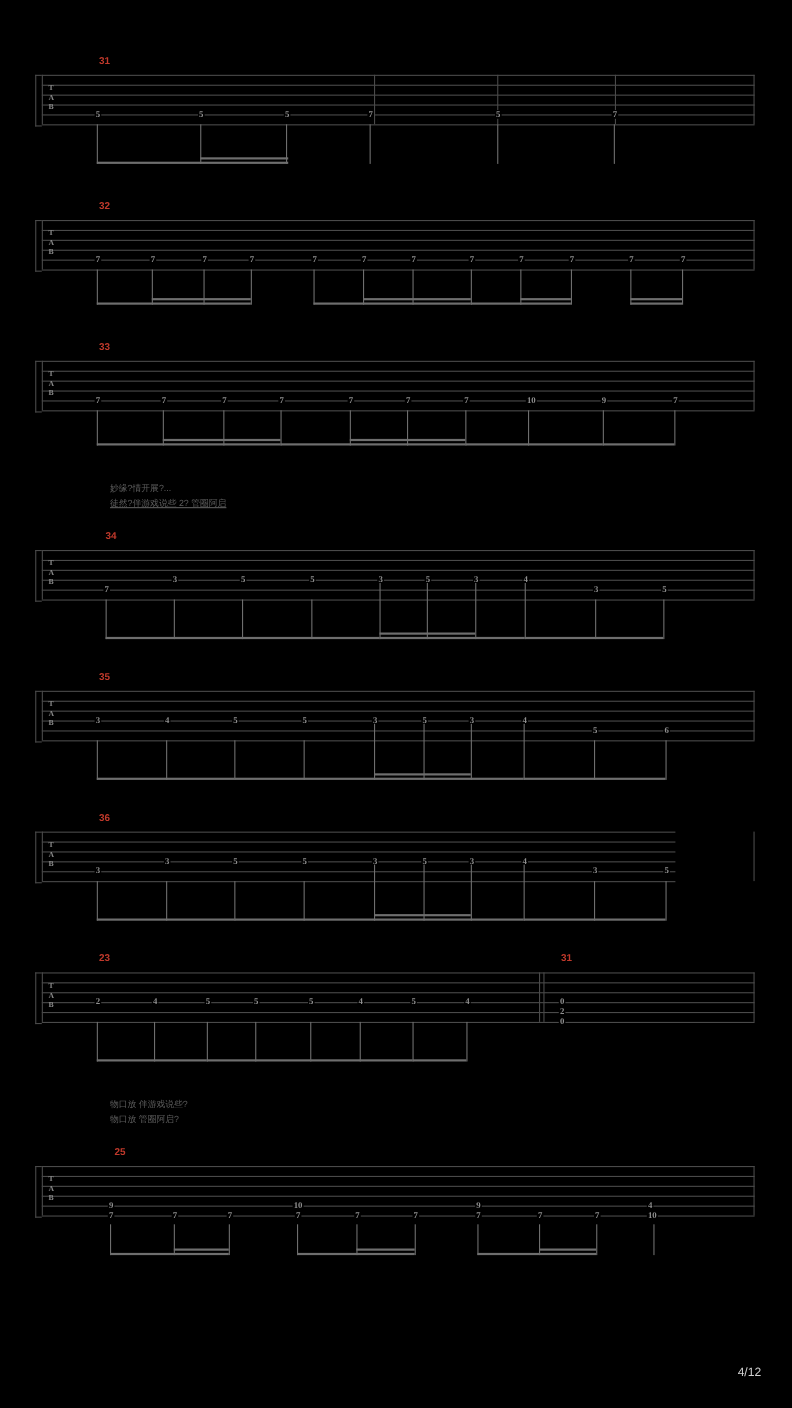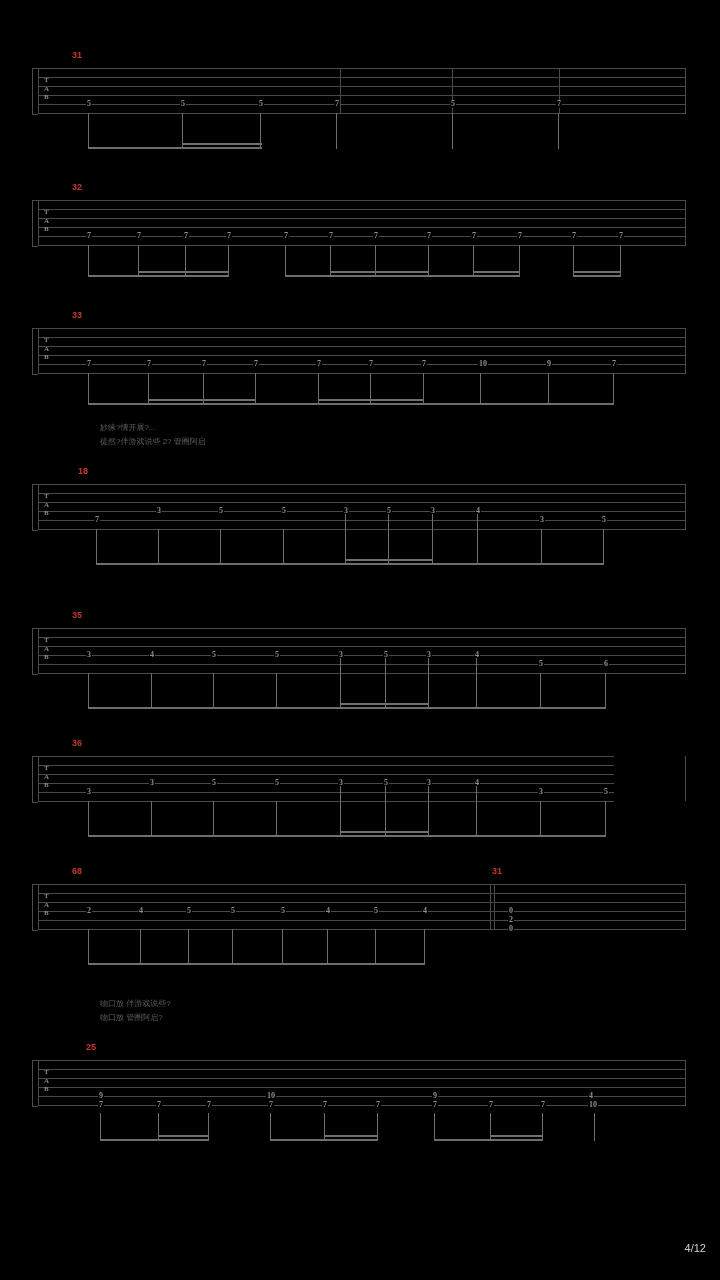--- a/index.html
+++ b/index.html
@@ -8,31 +8,31 @@
 
   
   .system{position:absolute;}
   .staff{position:absolute;left:0;top:0;width:100%;height:100%;}
   .sline{position:absolute;left:0;width:100%;height:1px;background:#4a4a4a;}
   .barline{position:absolute;width:1px;background:#4a4a4a;}
   .bracket{position:absolute;width:5px;border:1px solid #4a4a4a;border-right:none;}
   .tablabel{position:absolute;left:6px;color:#8a8a8a;font-size:7px;line-height:8px;letter-spacing:0px;font-family:"Liberation Serif",serif;font-weight:bold;}
   .tablabel div{height:8.6px;}
 
-  .measnum{position:absolute;color:#c0392b;font-size:9px;font-weight:bold;font-family:"Liberation Sans",sans-serif;}
+  .measnum{position:absolute;color:#c0392b;font-size:9px;font-weight:bold;font-family:"Liberation Sans",sans-serif;margin-left:18px;}
 
   .note{position:absolute;color:#8f8f8f;font-size:8px;font-family:"Liberation Serif",serif;font-weight:bold;line-height:8px;background:#000;padding:0 1px;}
 
   .stem{position:absolute;width:1px;background:#6e6e6e;}
   .beam{position:absolute;height:2px;background:#6e6e6e;}
   .beam2{position:absolute;height:2px;background:#6e6e6e;}
 
   .lyric{position:absolute;color:#5d5d5d;font-size:8px;font-family:"Liberation Sans",sans-serif;white-space:nowrap;}
 
-  .pagenum{position:absolute;right:14px;bottom:26px;color:#d0d0d0;font-size:11px;font-family:"Liberation Sans",sans-serif;}
+  .pagenum{position:absolute;right:28px;bottom:26px;color:#d0d0d0;font-size:11px;font-family:"Liberation Sans",sans-serif;}
 </style>
 </head>
 <body>
 
 <div class="page">
 
   <div class="system" style="left:38px;top:68px;width:648px;height:56px;">
     <div class="measnum" style="left:34px;top:-18px;">31</div>
     <div class="staff">
       <div class="sline" style="top:0px;"></div>
@@ -160,24 +160,24 @@
     <div class="stem" style="left:510px;top:45px;height:32px;"></div>
     <div class="stem" style="left:575px;top:45px;height:32px;"></div>
     <div class="beam" style="left:50px;top:75px;width:167px;"></div>
     <div class="beam2" style="left:110px;top:71px;width:107px;"></div>
     <div class="beam" style="left:217px;top:75px;width:168px;"></div>
     <div class="beam2" style="left:280px;top:71px;width:105px;"></div>
     <div class="beam" style="left:385px;top:75px;width:125px;"></div>
     <div class="beam" style="left:510px;top:75px;width:65px;"></div>
   </div>
 
-  <div class="system" style="left:38px;top:484px;width:648px;height:56px;">
+  <div class="system" style="left:38px;top:500px;width:648px;height:56px;">
     <div class="lyric" style="left:62px;top:-62px;">妙缘?情开展?...</div>
-    <div class="lyric" style="left:62px;top:-48px;">徒然?伴游戏说些 2? 管圈阿启</div>
-    <div class="measnum" style="left:40px;top:-18px;">18</div>
+    <div class="lyric" style="left:62px;top:-48px;text-decoration:underline;">徒然?伴游戏说些 2? 管圈阿启</div>
+    <div class="measnum" style="left:40px;top:-18px;">34</div>
     <div class="staff">
       <div class="sline" style="top:0px;"></div>
       <div class="sline" style="top:9px;"></div>
       <div class="sline" style="top:18px;"></div>
       <div class="sline" style="top:27px;"></div>
       <div class="sline" style="top:36px;"></div>
       <div class="sline" style="top:45px;"></div>
       <div class="bracket" style="left:-6px;top:0px;height:45px;"></div>
       <div class="barline" style="left:0px;top:0px;height:45px;"></div>
       <div class="barline" style="left:647px;top:0px;height:45px;"></div>
@@ -298,21 +298,21 @@
     <div class="stem" style="left:502px;top:45px;height:36px;"></div>
     <div class="stem" style="left:567px;top:45px;height:36px;"></div>
     <div class="beam" style="left:50px;top:79px;width:125px;"></div>
     <div class="beam" style="left:175px;top:79px;width:127px;"></div>
     <div class="beam" style="left:302px;top:79px;width:136px;"></div>
     <div class="beam2" style="left:302px;top:75px;width:88px;"></div>
     <div class="beam" style="left:438px;top:79px;width:129px;"></div>
   </div>
 
   <div class="system" style="left:38px;top:884px;width:648px;height:56px;">
-    <div class="measnum" style="left:34px;top:-18px;">68</div>
+    <div class="measnum" style="left:34px;top:-18px;">23</div>
     <div class="measnum" style="left:454px;top:-18px;">31</div>
     <div class="staff">
       <div class="sline" style="top:0px;"></div>
       <div class="sline" style="top:9px;"></div>
       <div class="sline" style="top:18px;"></div>
       <div class="sline" style="top:27px;"></div>
       <div class="sline" style="top:36px;"></div>
       <div class="sline" style="top:45px;"></div>
       <div class="bracket" style="left:-6px;top:0px;height:45px;"></div>
       <div class="barline" style="left:0px;top:0px;height:45px;"></div>

